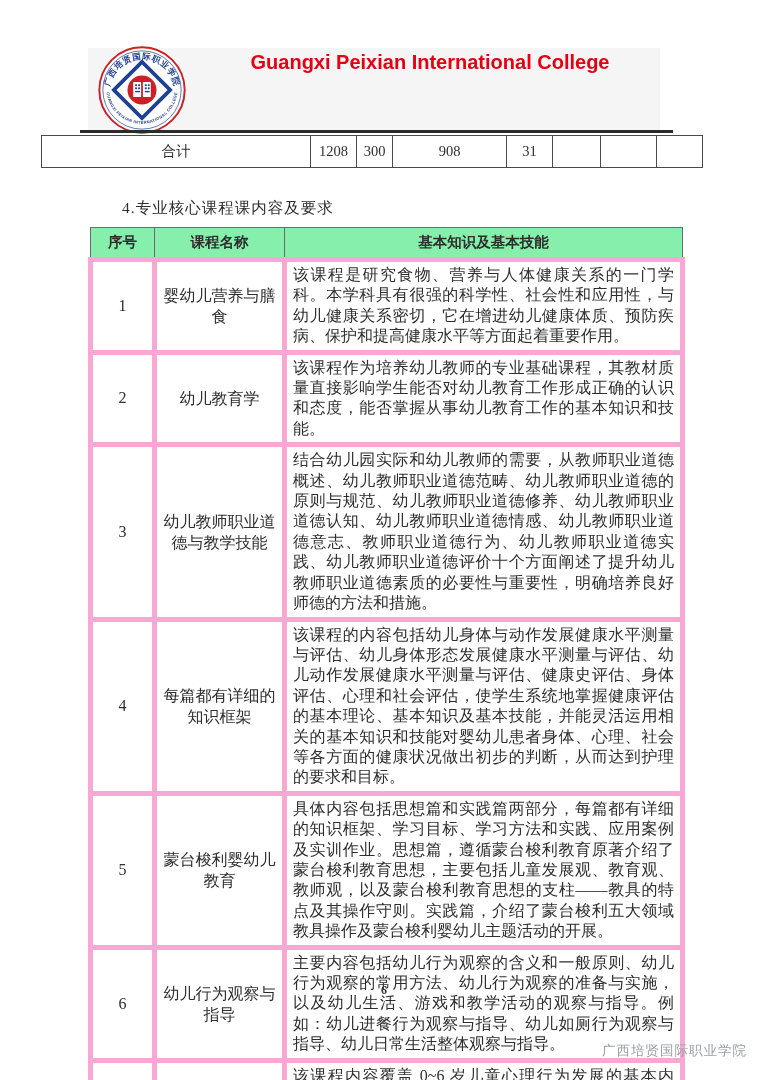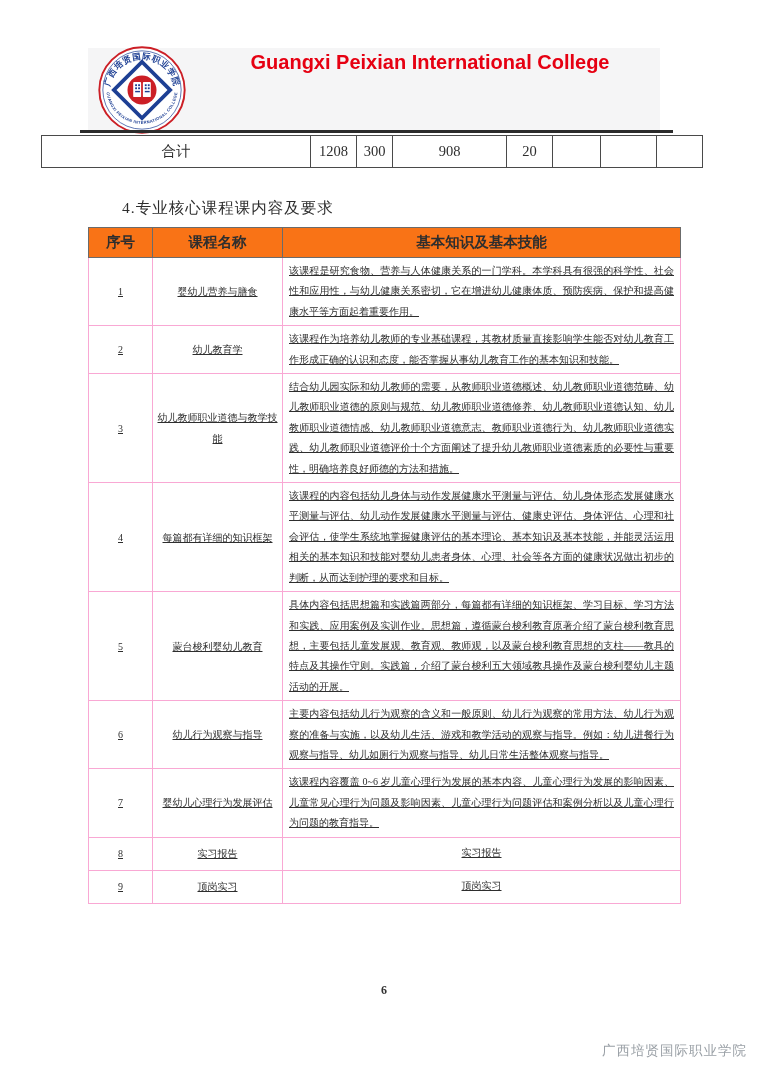--- a/index.html
+++ b/index.html
@@ -39,24 +39,24 @@
   .section-title{
     position:absolute;left:122px;top:198px;font-size:15.5px;letter-spacing:1px;
   }
   
   .course-table{
     position:absolute;left:88px;top:227px;width:592px;
     border-collapse:collapse;table-layout:fixed;
   }
   .course-table th{
     border:1px solid #6b6b6b;font-size:14.5px;font-weight:bold;
-    text-align:center;height:29px;padding:0;background:#f97316;
+    text-align:center;height:29px;padding:0;background:#86efac;
   }
   .course-table td{
-    border:1px solid #f9a8d4;font-size:10px;vertical-align:middle;text-decoration:underline;
+    border:5px solid #f9a8d4;font-size:16px;vertical-align:middle;
   }
   .col-no{width:64px;}
   .col-name{width:130px;}
   .col-content{width:398px;}
   .c-no{text-align:center;padding:2px;}
   .c-name{text-align:center;padding:2px 4px;line-height:21px;}
   .c-content{
     text-align:justify;padding:3px 6px;line-height:20.4px;
   }
   .c-content.center{text-align:center;height:26px;}
@@ -115,21 +115,21 @@
   </div>
   <div class="banner-rule"></div>
 
   <table class="summary-table">
     <tbody>
       <tr>
         <td style="width:268px">合计</td>
       <td style="width: 45px;">1208</td>
           <td style="width: 35px;">300</td>
           <td style="width: 113px;">908</td>
-          <td style="width: 45px;">20</td>
+          <td style="width: 45px;">31</td>
           <td style="width: 47px;"></td>
           <td style="width: 55px;"></td>
           <td style="width: 45px;"></td>
         </tr>
     </tbody>
   </table>
 
   <div class="section-title">4.专业核心课程课内容及要求</div>
 
   <table class="course-table">

